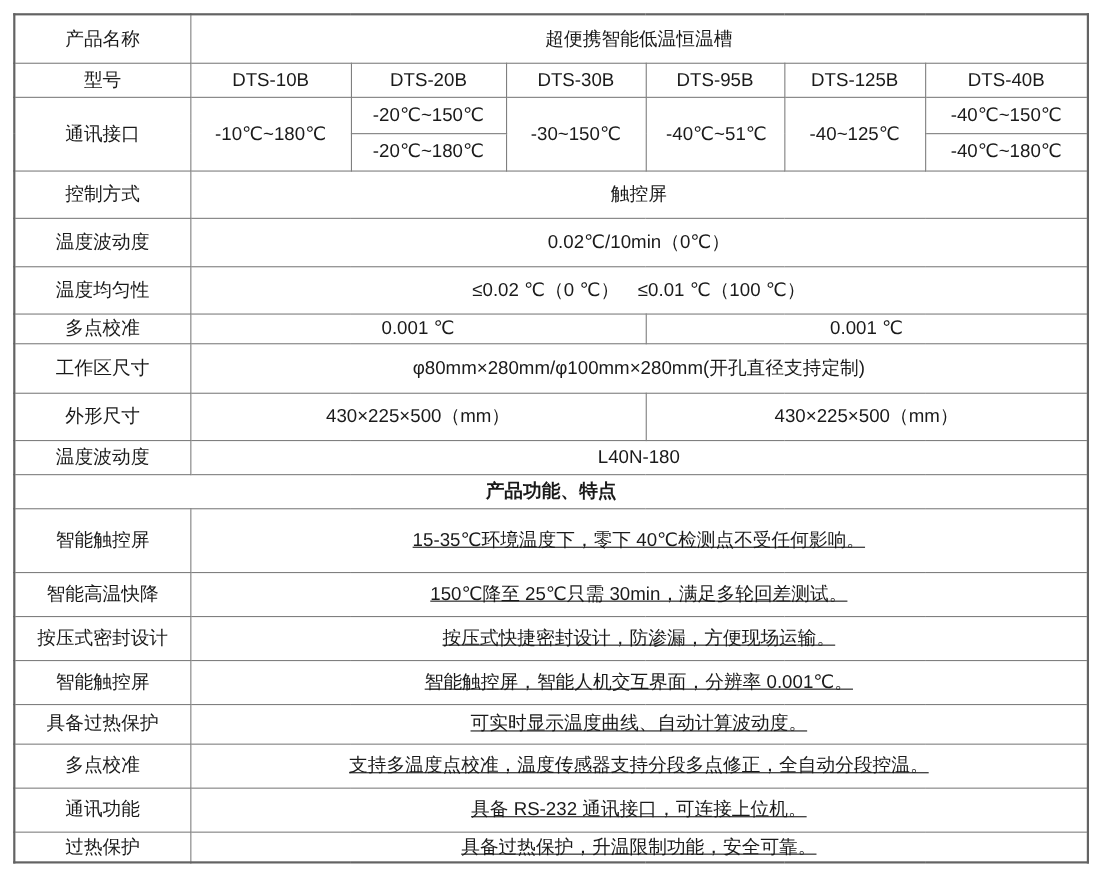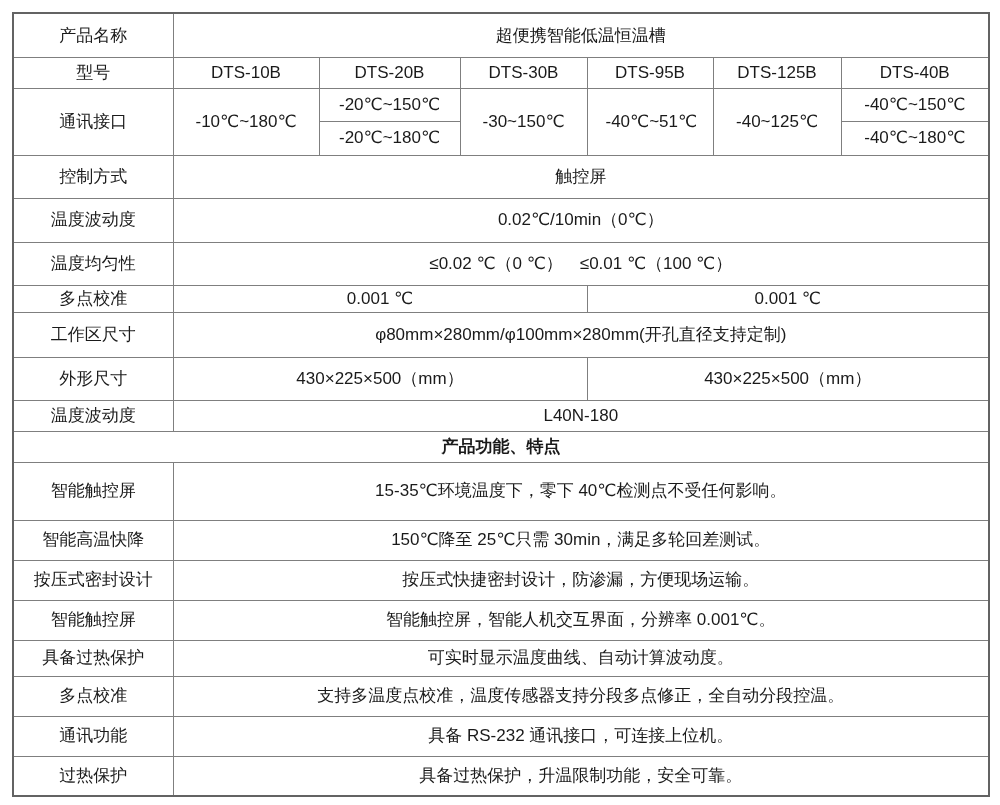--- a/index.html
+++ b/index.html
@@ -31,21 +31,21 @@
   table.spec-table td {
     border: 1px solid #7f7f7f;
     text-align: center;
     vertical-align: middle;
     font-size: 17px;
     line-height: 1.25;
     padding: 2px 18px;
     overflow: hidden;
     white-space: nowrap;
   }
-  table.spec-table td.wrap { white-space: normal; }
+  table.spec-table td.wrap { white-space: normal; text-decoration: underline; }
   td.section-title-cell {
     text-align: left;
     padding-left: 10px;
     font-weight: bold;
   }
 </style>
 </head>
 <body>
 
 <div class="page">
@@ -152,19 +152,19 @@
       <td colspan="6" class="wrap">可实时显示温度曲线、自动计算波动度。</td>
     </tr>
     <tr style="height:40px">
       <td>多点校准</td>
       <td colspan="6" class="wrap">支持多温度点校准，温度传感器支持分段多点修正，全自动分段控温。</td>
     </tr>
     <tr style="height:40px">
       <td>通讯功能</td>
       <td colspan="6" class="wrap">具备 RS-232 通讯接口，可连接上位机。</td>
     </tr>
-    <tr style="height:40px">
+    <tr style="height:28px">
       <td>过热保护</td>
       <td colspan="6" class="wrap">具备过热保护，升温限制功能，安全可靠。</td>
     </tr>
   </tbody>
     </table>
 </div>
 
 </body></html>

